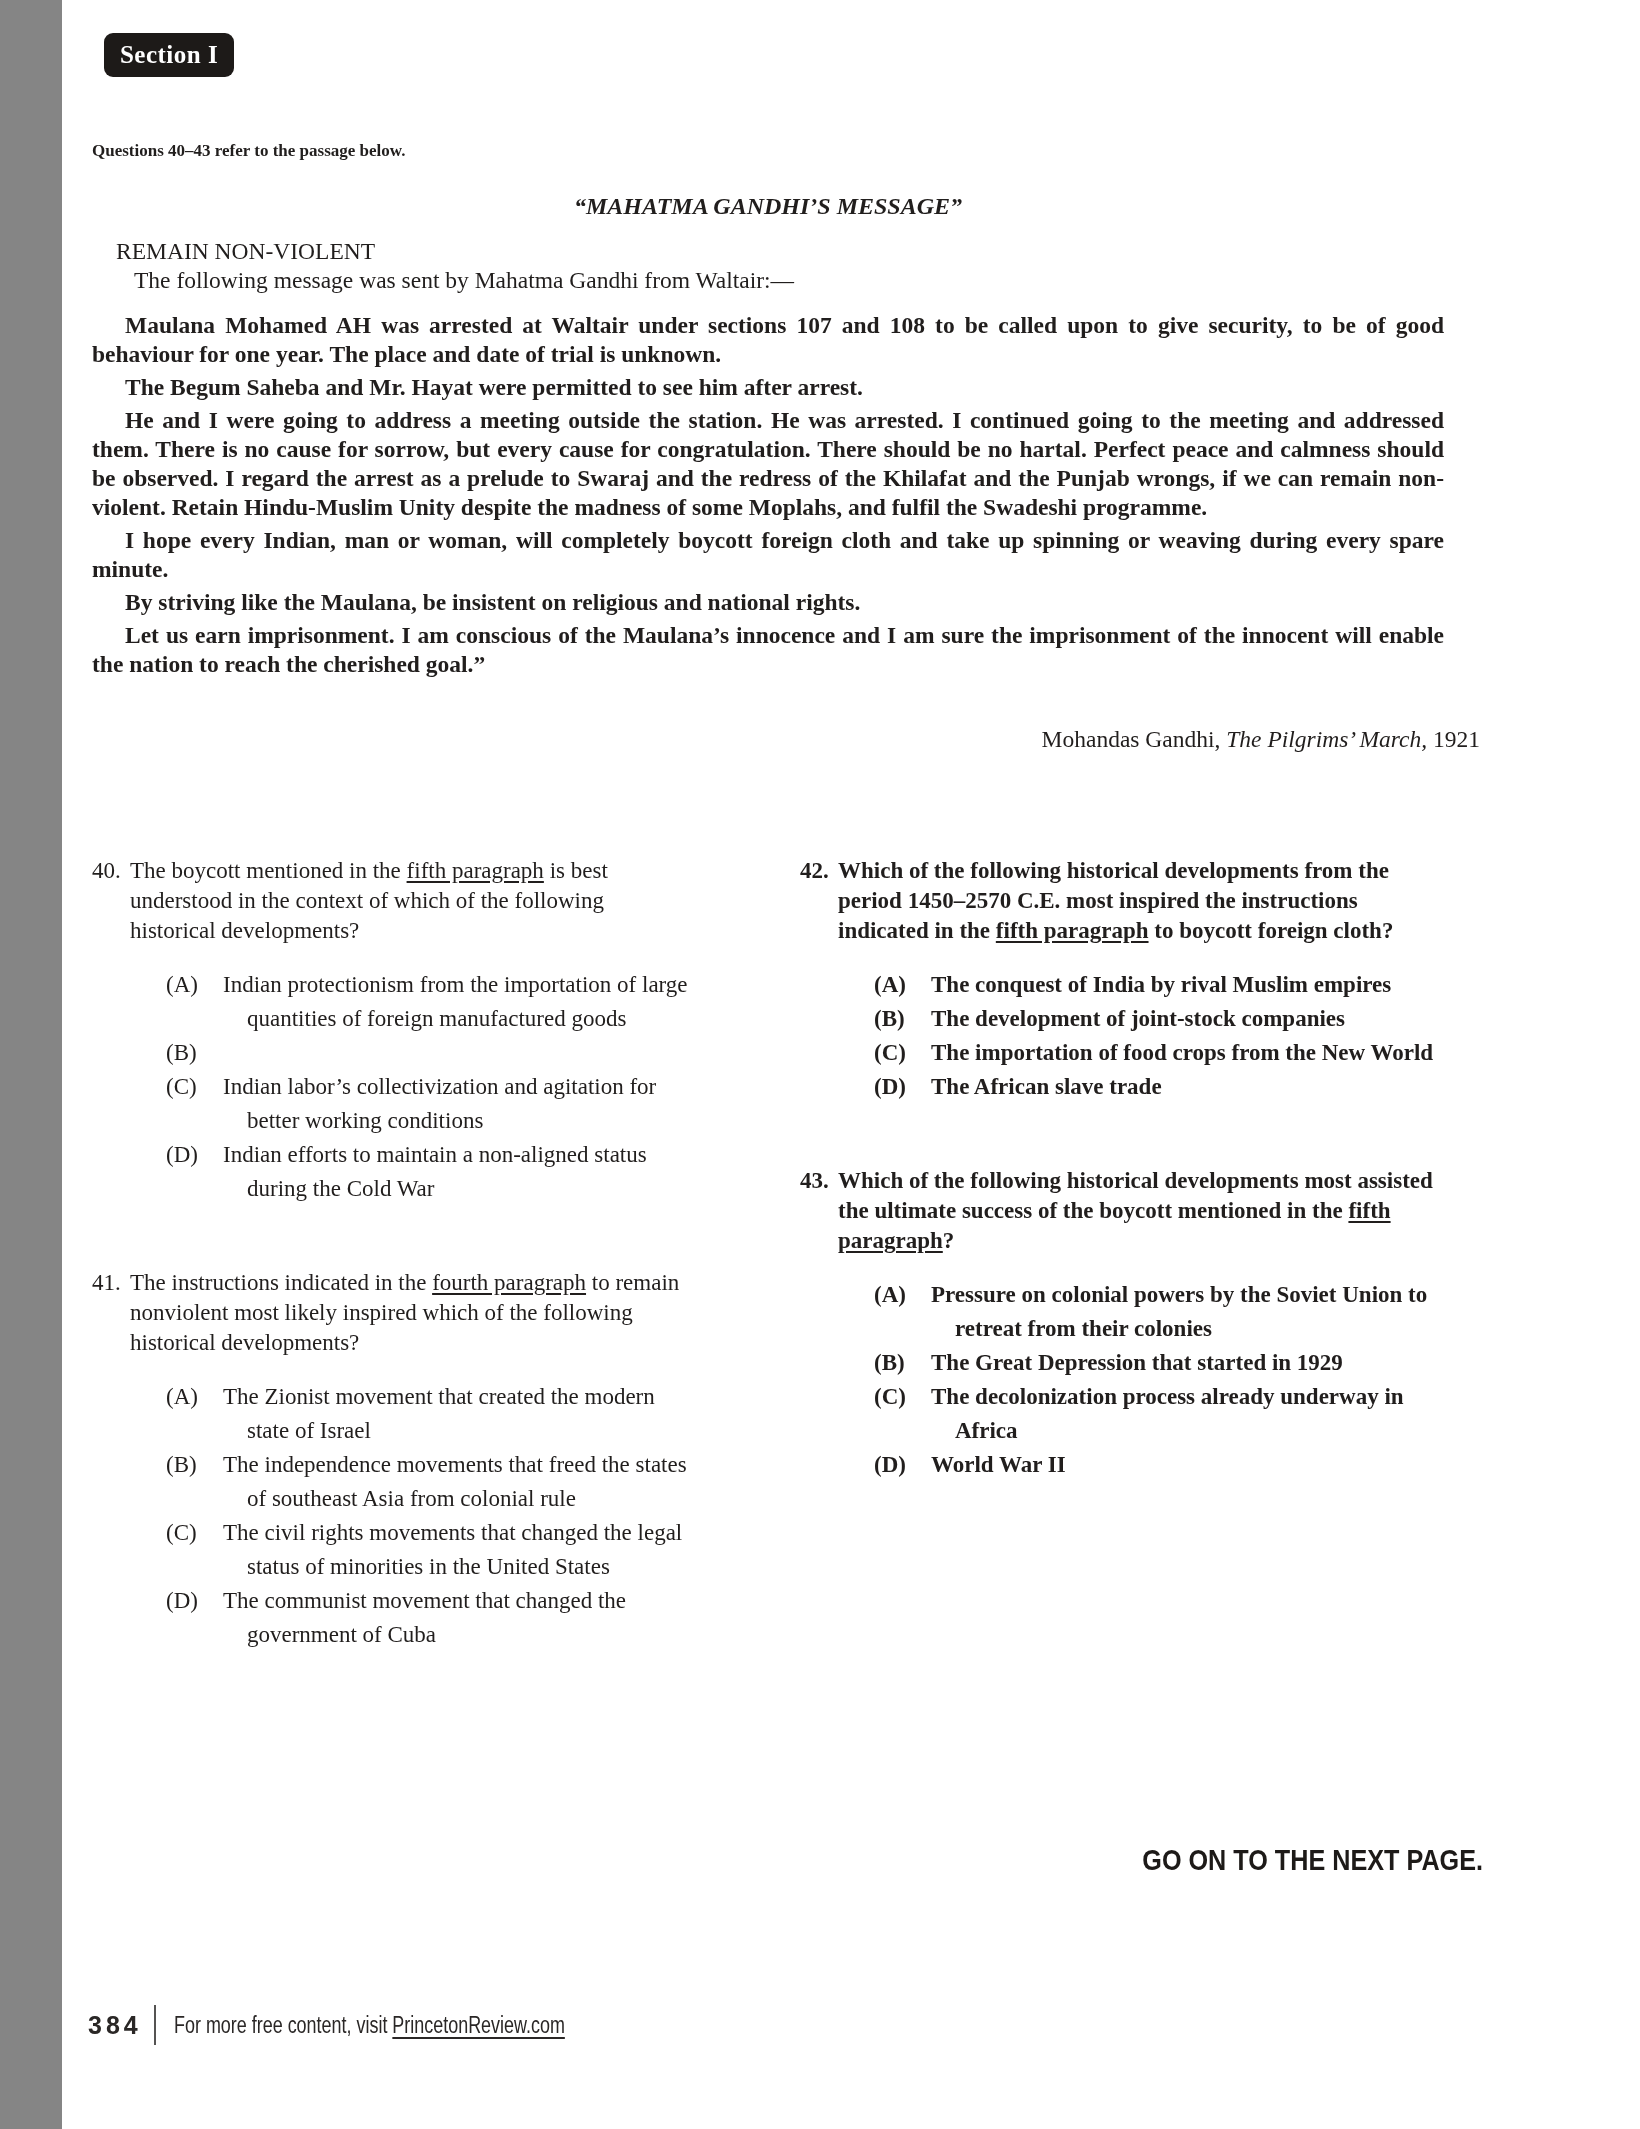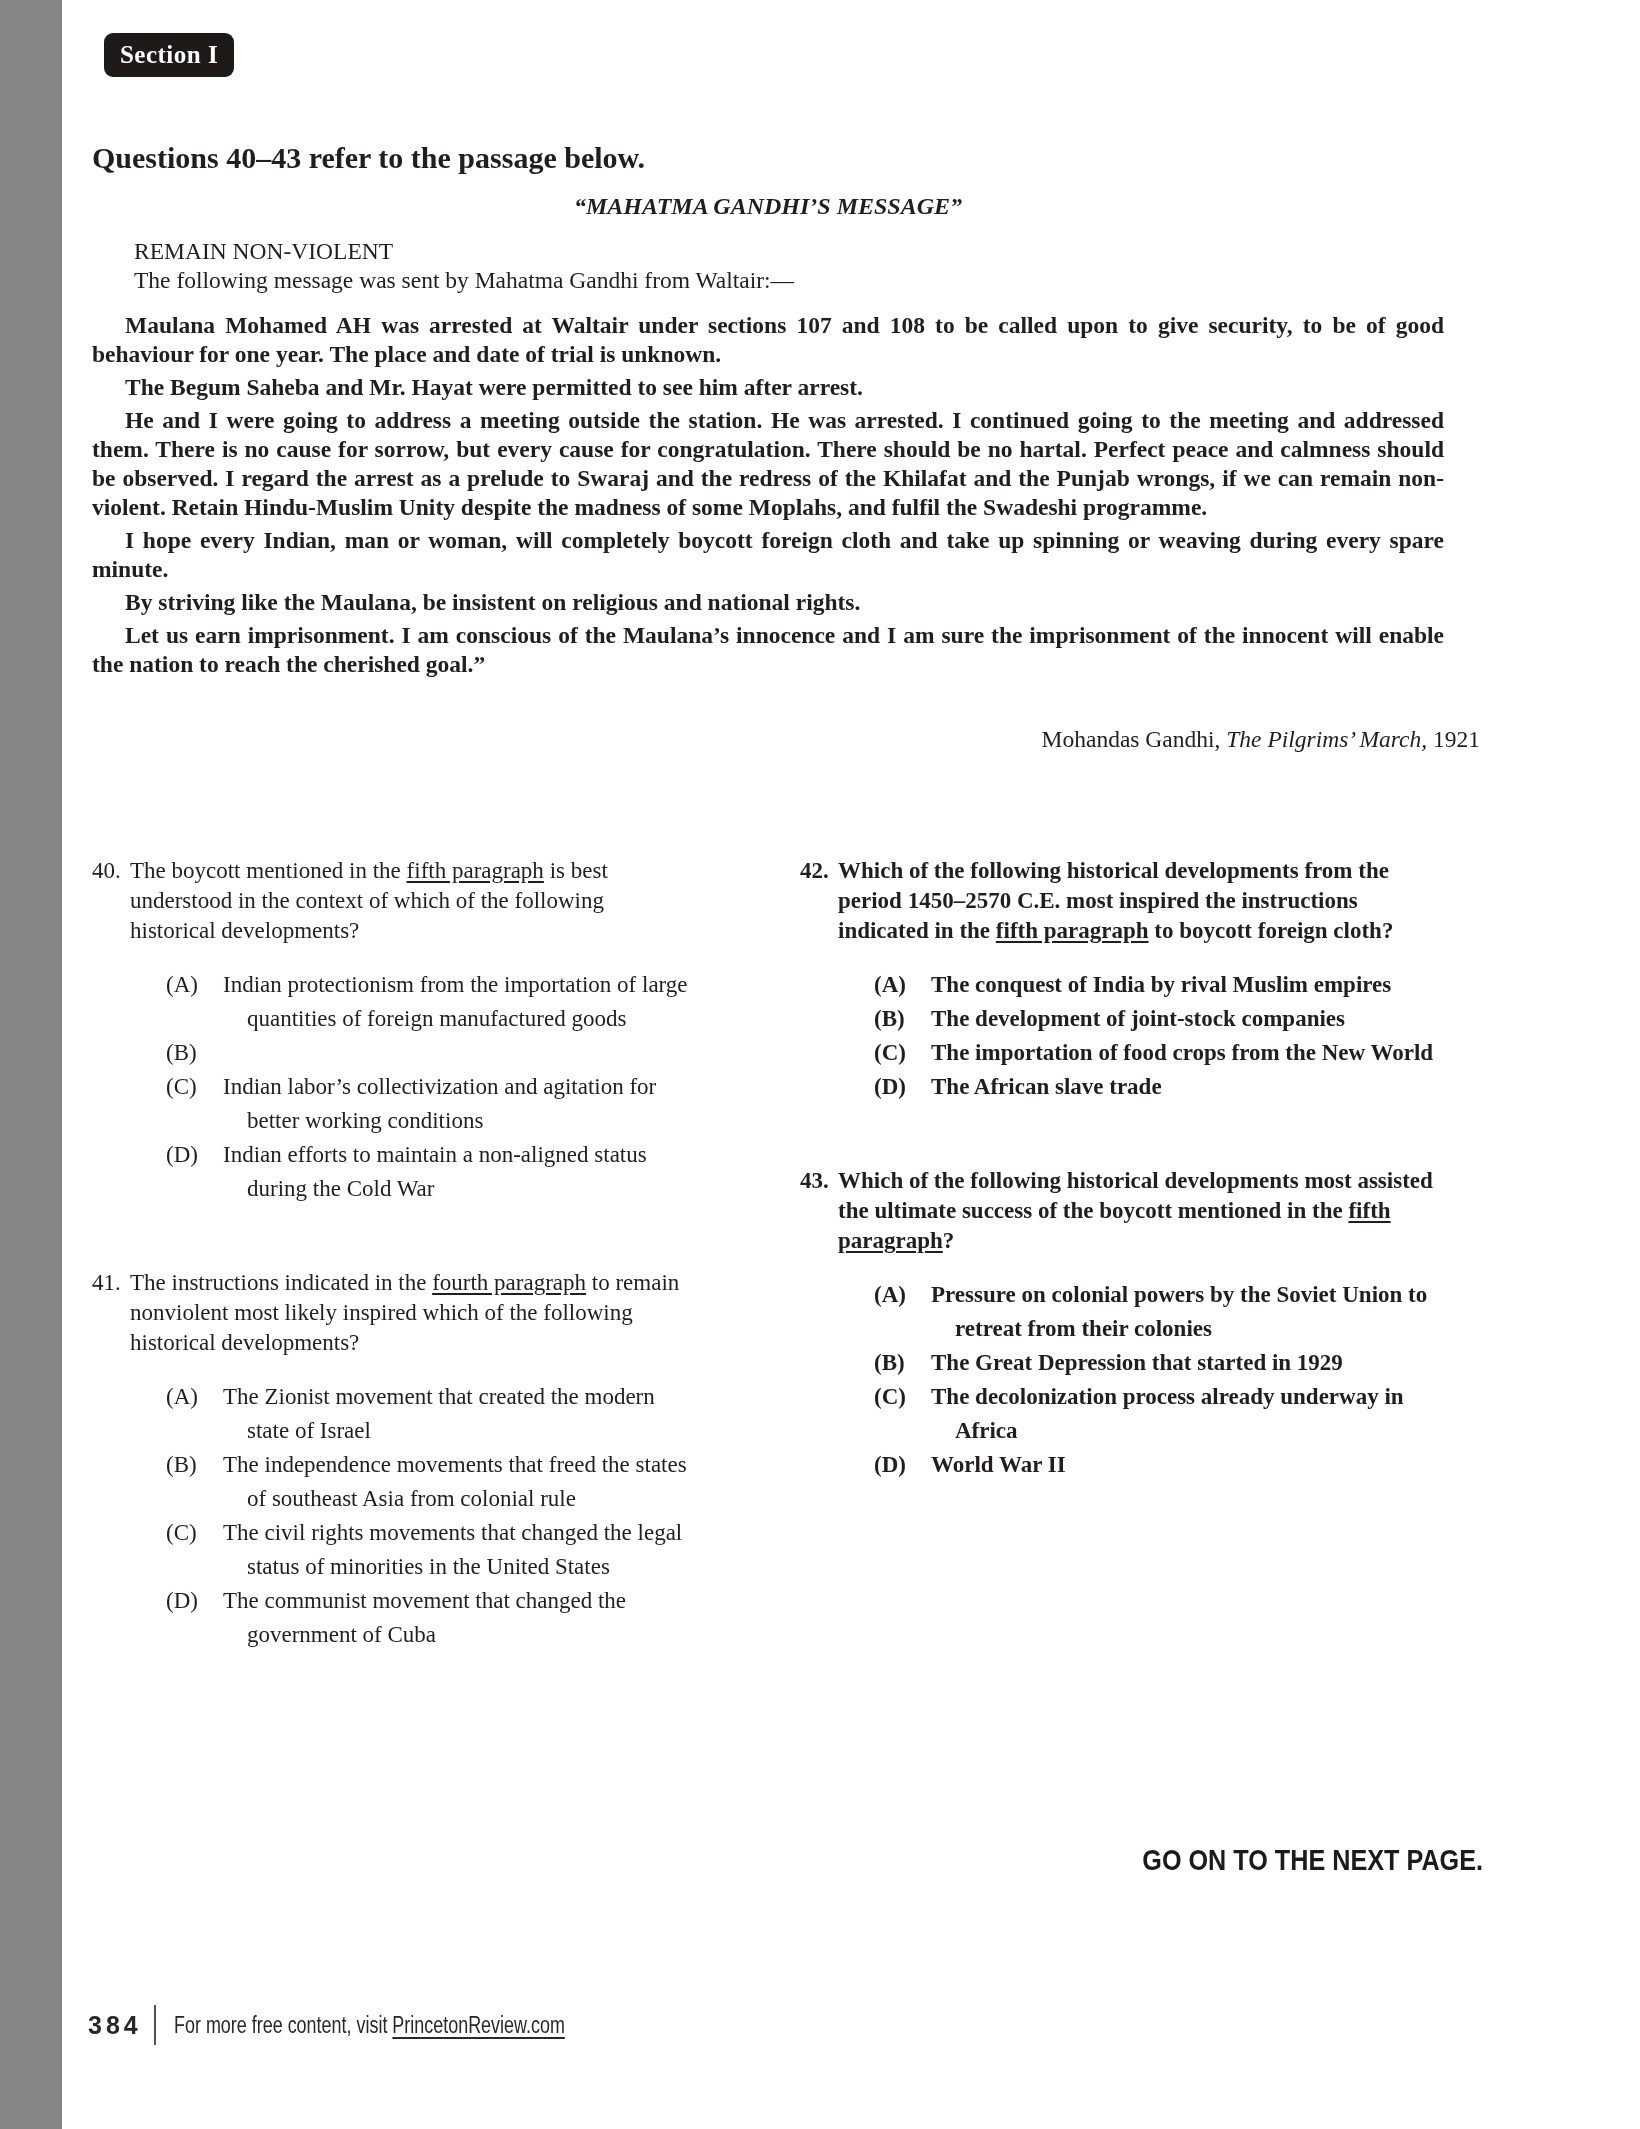--- a/index.html
+++ b/index.html
@@ -7,24 +7,24 @@
     width:1640px;height:2129px;background:#ffffff;position:relative;overflow:hidden;
     font-family:"Liberation Serif", serif;color:#211e1d;
     -webkit-font-smoothing:antialiased;
   }
   .gray-strip{position:absolute;left:0;top:0;width:62px;height:2129px;background:#858585;}
   .section-tab{
     position:absolute;left:104px;top:33px;width:130px;height:44px;background:#1d1a18;
     display:flex;align-items:center;justify-content:center;border-radius:9px;
   }
   .section-tab span{color:#ffffff;font-weight:bold;font-size:25px;letter-spacing:.5px;}
-  .qheader{position:absolute;left:92px;top:141px;font-weight:bold;font-size:30px;}
+  .qheader{position:absolute;left:92px;top:141px;font-weight:bold;font-size:17px;}
   .passage{position:absolute;left:88px;top:192px;width:1360px;font-size:23.5px;line-height:29px;}
   .passage-title{text-align:center;font-weight:bold;font-size:24px;margin:0 0 16px 0;font-style:italic;}
-  .passage-subtitle{margin-left:46px;}
+  .passage-subtitle{margin-left:28px;}
   .passage-intro{margin-left:46px;}
   .passage-body{margin-top:16px;}
   .passage-body p{margin:4px;text-align:justify;text-indent:33px;font-weight:bold;}
   .attribution{position:absolute;left:88px;top:726px;width:1392px;text-align:right;font-size:23.5px;}
   .attribution .italic{font-style:italic;}
   .col{position:absolute;font-size:23px;}
   .col-left{left:92px;top:856px;width:600px;}
   .col-right{left:800px;top:856px;width:648px;font-weight:bold;}
   .question{display:flex;margin-bottom:62px;justify-content:space-between;}
   .qnum{width:38px;flex-shrink:0;line-height:30px;}

